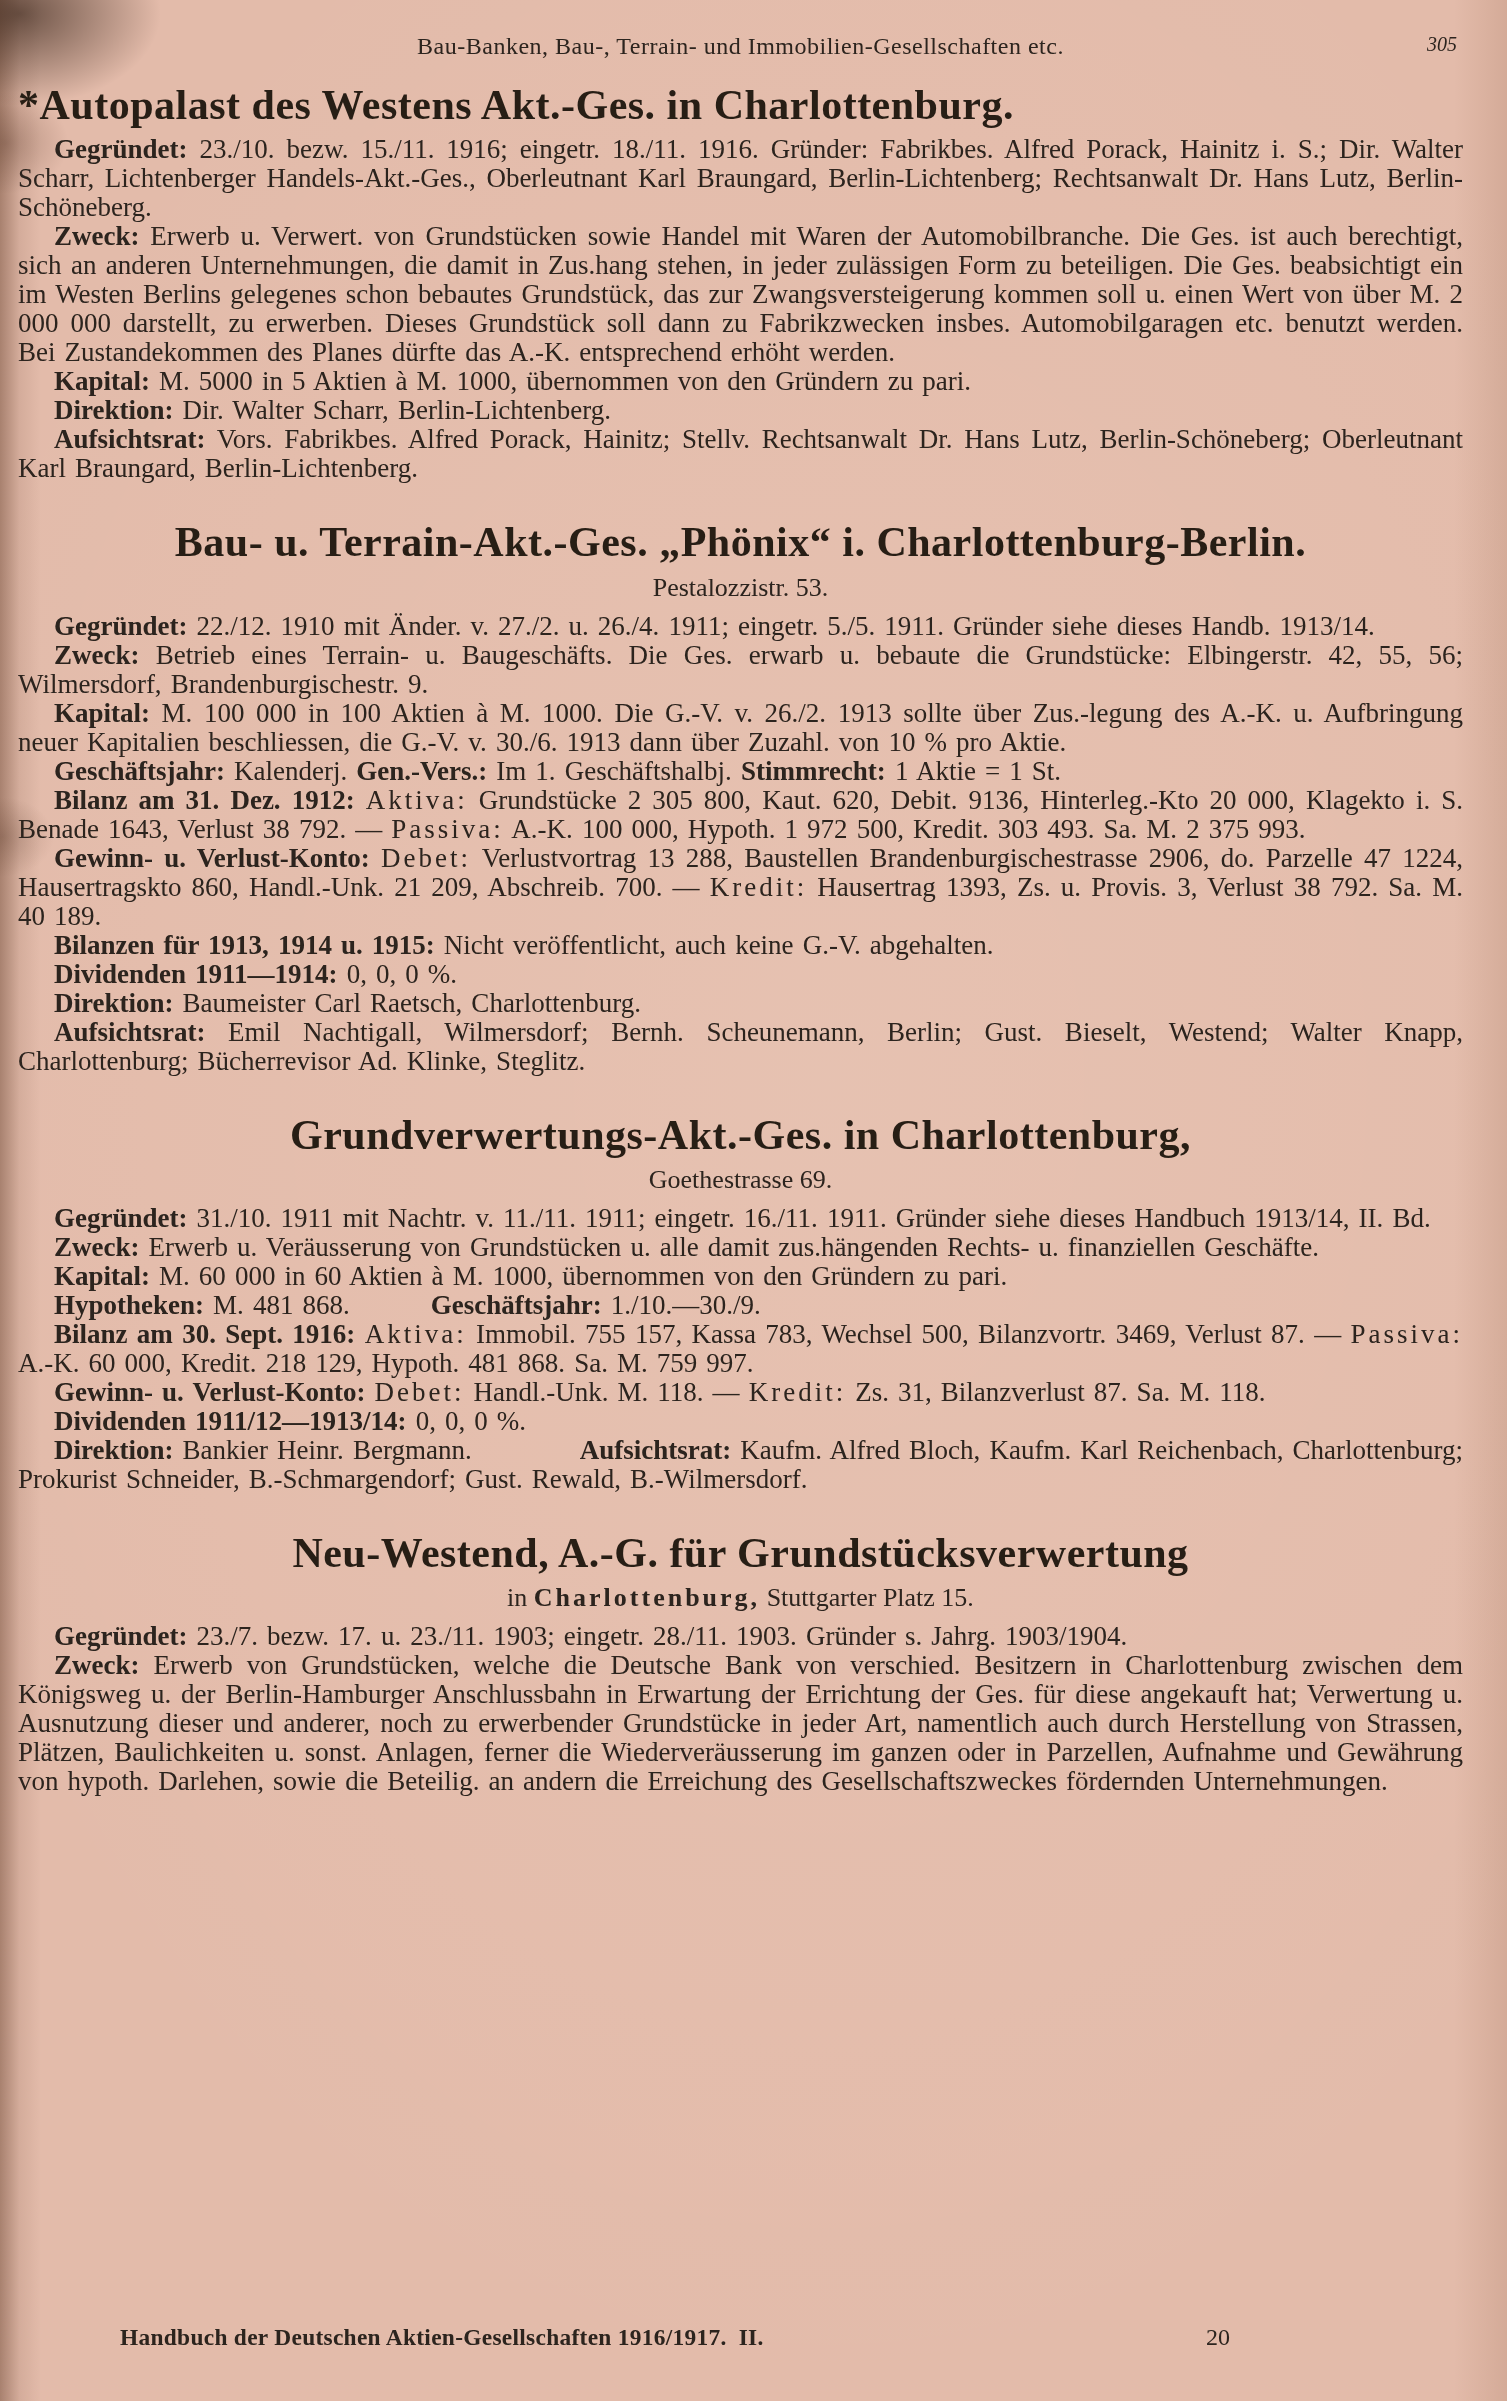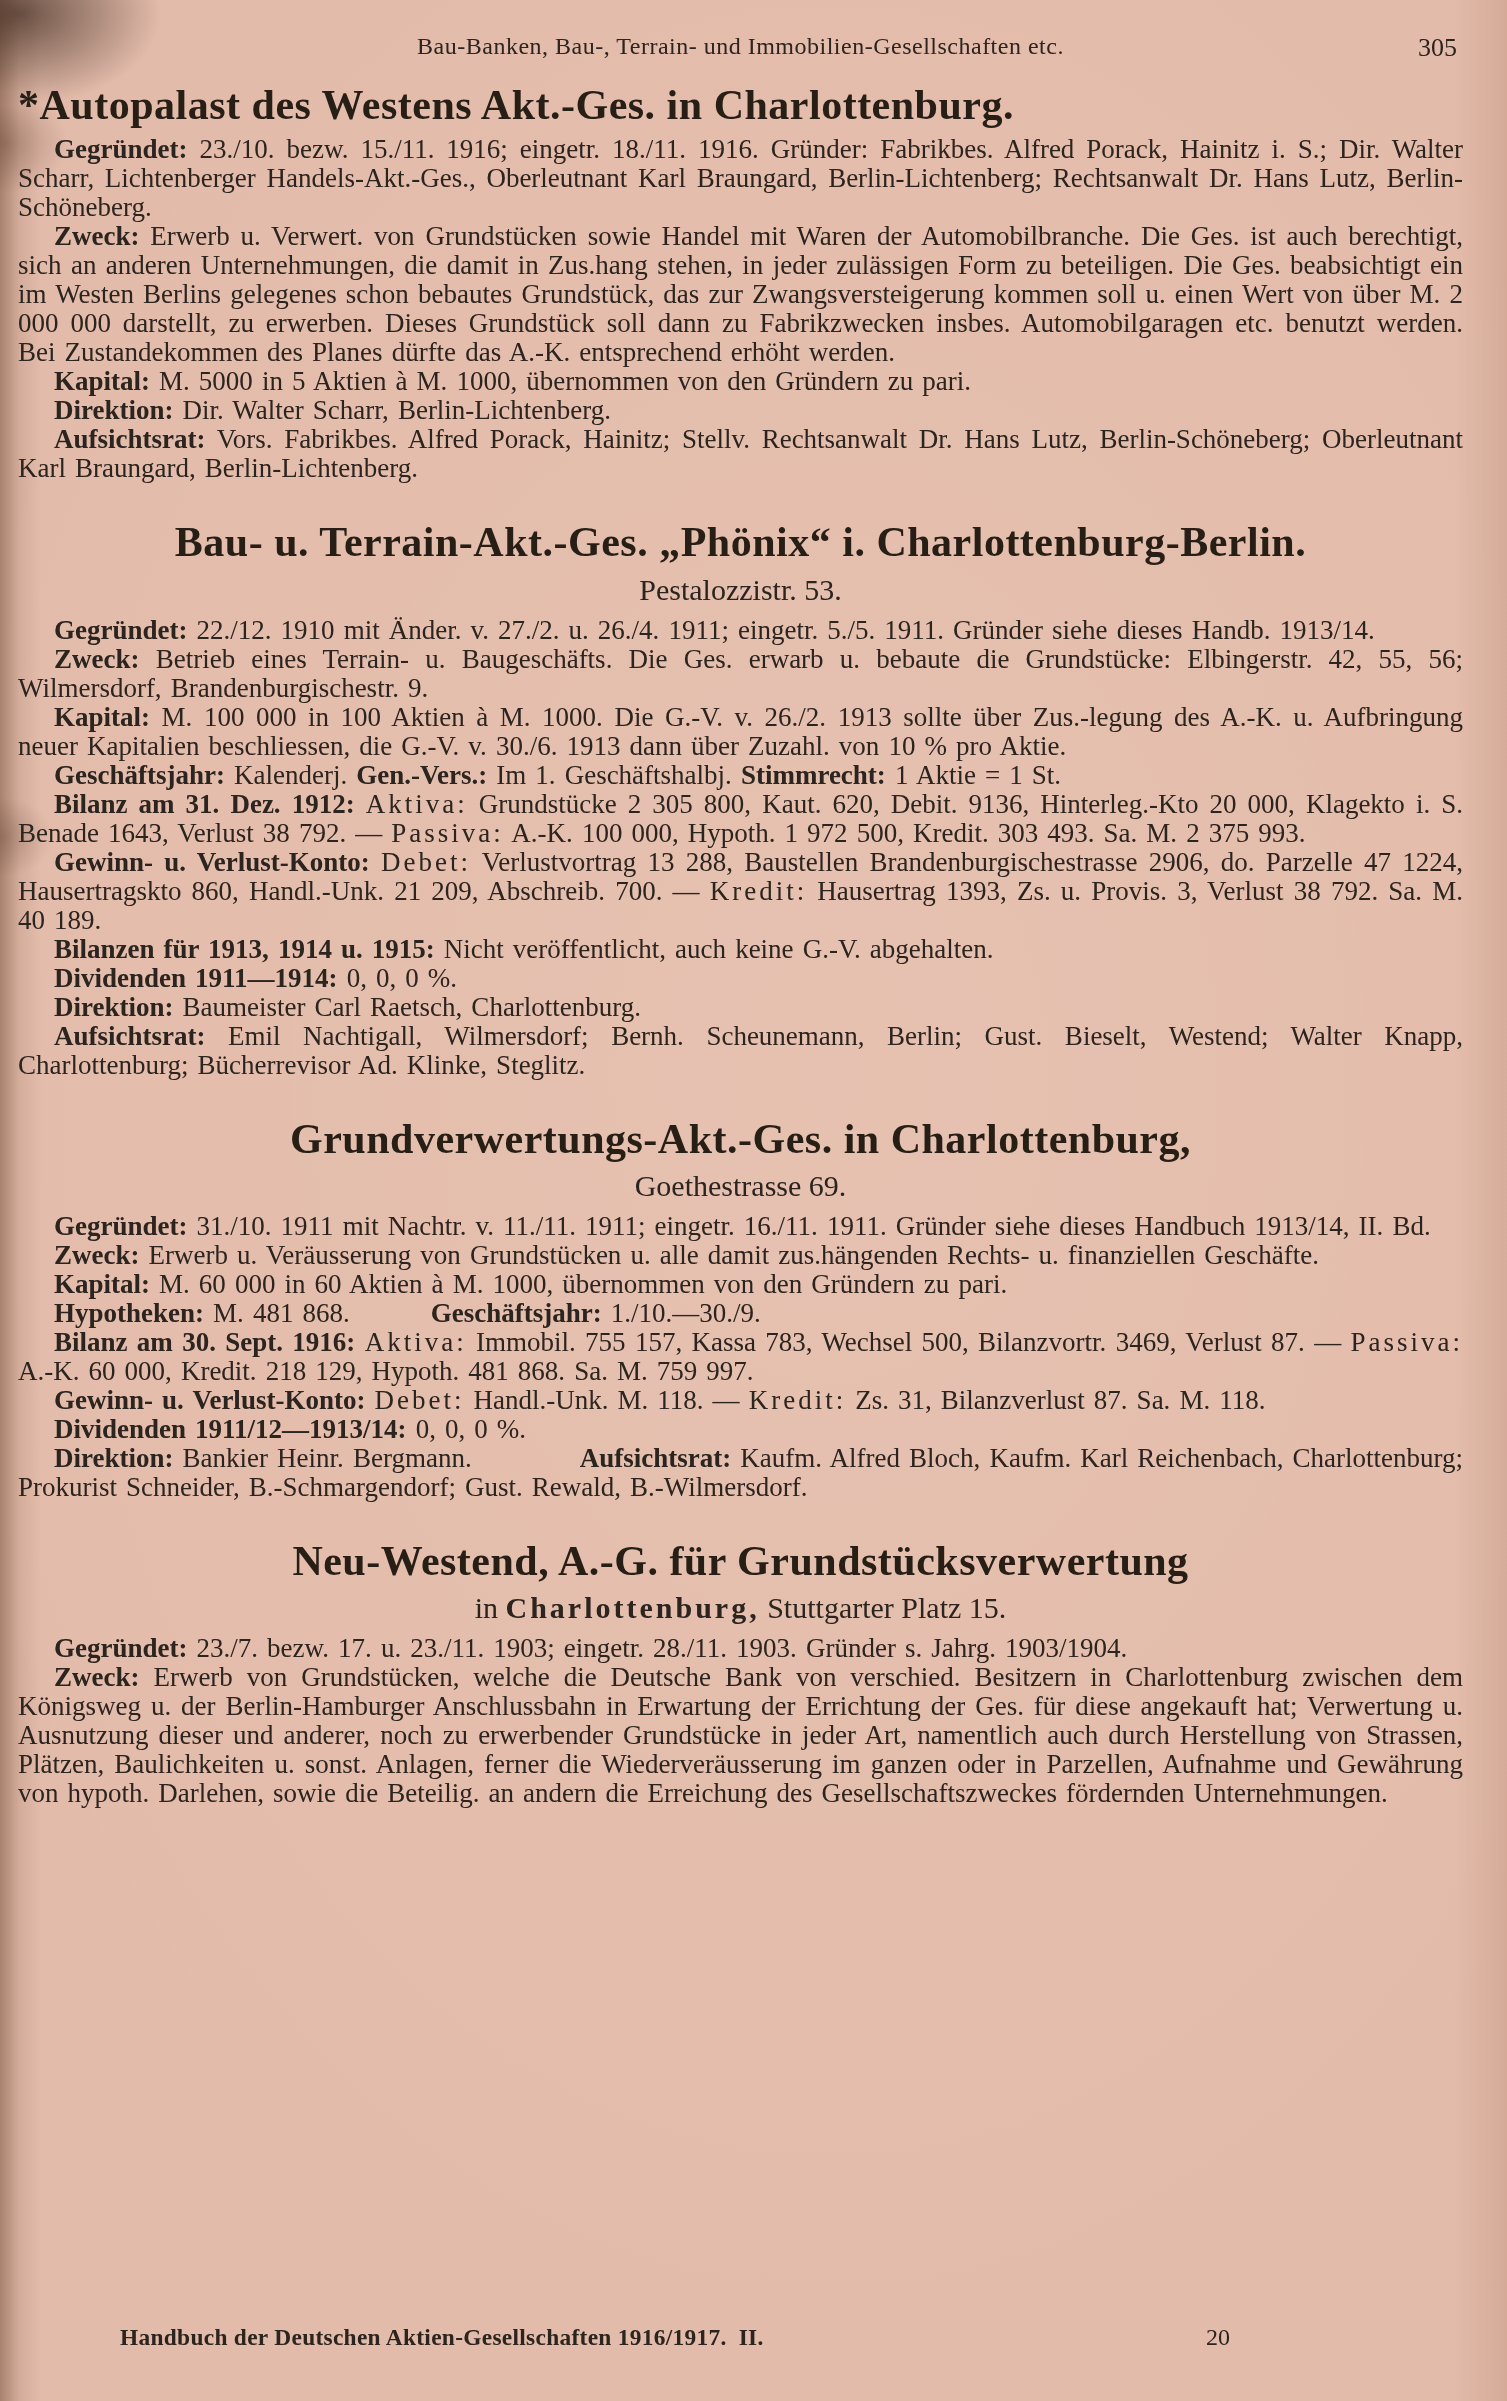--- a/index.html
+++ b/index.html
@@ -19,32 +19,32 @@
       radial-gradient(ellipse 196px 128px at 19.6px 13.6px, rgba(35,18,8,.62), rgba(35,18,8,0) 72%),
       radial-gradient(ellipse 83px 68px at 6px 143px, rgba(60,30,15,.28), rgba(60,30,15,0) 75%),
       radial-gradient(ellipse 68px 53px at 3px 837px, rgba(60,30,15,.22), rgba(60,30,15,0) 75%),
       linear-gradient(90deg, rgba(80,42,22,.40), rgba(80,42,22,.10) 19.6px, rgba(80,42,22,0) 41px),
       linear-gradient(270deg, rgba(120,70,40,.14), rgba(120,70,40,0) 53px),
       radial-gradient(ellipse 1131px 1583px at 55% 45%, rgba(255,241,228,.12), rgba(0,0,0,0) 85%),
       var(--paper, #e3bbaa);
   }
   .header { position: relative; text-align: center; height: 38px; }
   .running-title { font-size: 24px; letter-spacing: 0.5px; }
-  .page-number { position: absolute; right: 6px; top: 0; font-size: 26px; }
+  .page-number { position: absolute; right: 6px; top: 0; font-size: 20px; font-style: italic; }
 
   .entry { margin-top: 35px; }
   .entry:first-child { margin-top: 10px; }
   .entry-heading {
     font-size: 42px; font-weight: 700;
     text-align: center; letter-spacing: 0.5px;
     margin: 0 0 6px 0; line-height: 1.15;
     color: #271e15;
   }
   .head-left .entry-heading { text-align: left; }
-  .entry-address { text-align: center; font-size: 30px; margin: 0 0 9px 0; }
+  .entry-address { text-align: center; font-size: 26px; margin: 0 0 9px 0; }
 
   .para {
     font-size: 27px; line-height: 29px;
     margin: 0; text-align: justify;
     text-indent: 36px; word-spacing: 2.3px;
   }
   .b { font-weight: 700; }
   .sp { letter-spacing: 3px; margin-top: 12px; }
 
   .footer {

